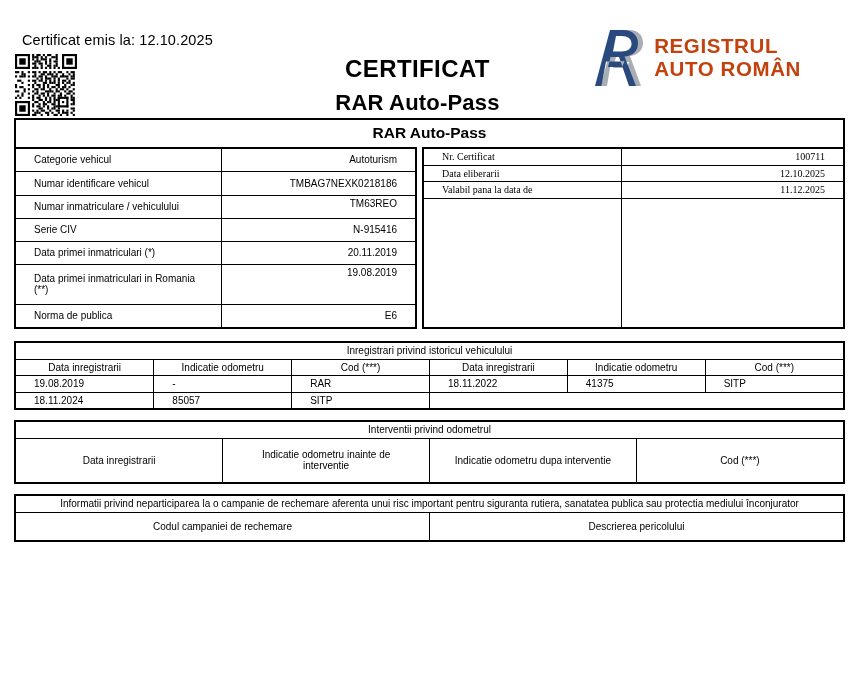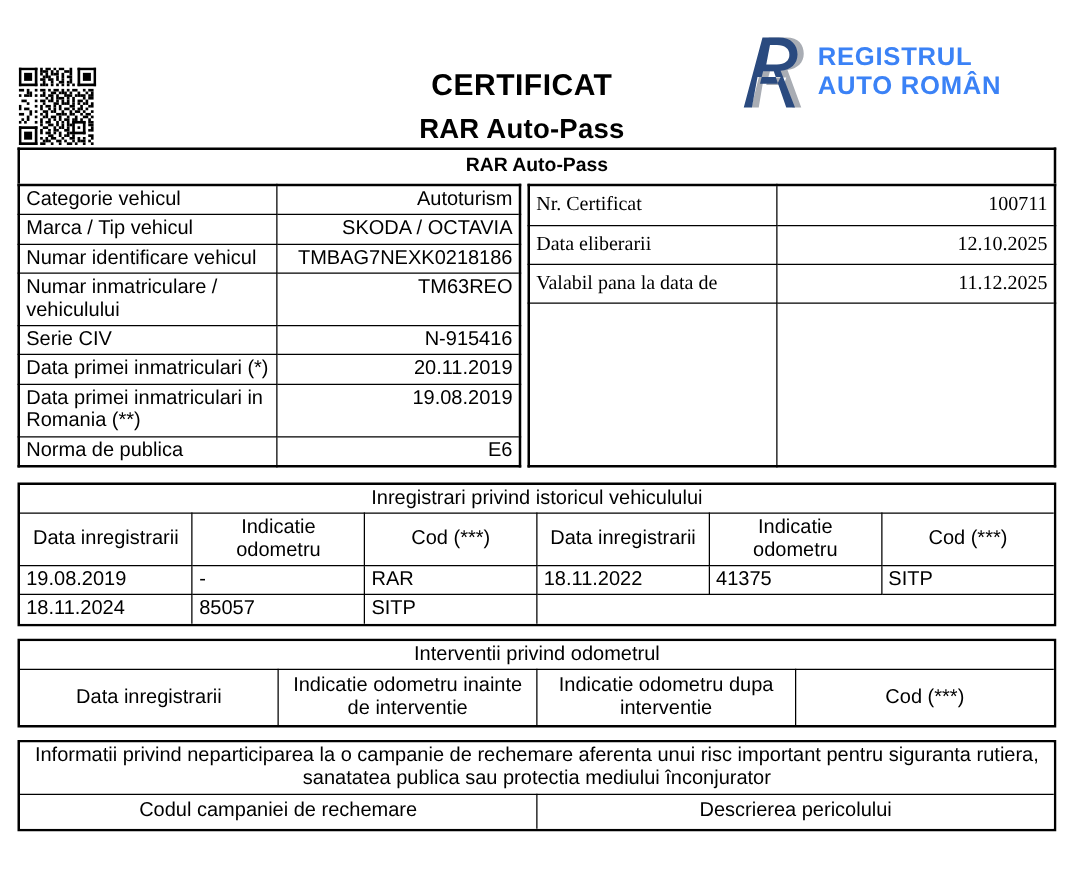--- a/index.html
+++ b/index.html
@@ -68,37 +68,37 @@
     display: flex;
     align-items: center;
     gap: 7px;
   }
   .logo-mark { width: 58px; height: 62px; display:block; }
   .logo-text {
     font-size: 20.5px;
     font-weight: bold;
     line-height: 1.14;
     letter-spacing: .6px;
-    color: #3b82f6;
+    color: #c2410c;
     white-space: nowrap;
   }
 
   
   .block { margin: 0 14px; }
 
   table.grid {
     border-collapse: collapse;
     table-layout: fixed;
     width: 100%;
     background: #fff;
   }
   table.grid td, table.grid th {
     border: 1px solid #000;
-    padding: 2px 5px;
-    font-size: 16px;
+    padding: 2px 18px;
+    font-size: 10px;
     font-weight: normal;
     vertical-align: middle;
     line-height: 1.15;
     box-sizing: border-box;
   }
 
   .outer {
     border: 2px solid #000;
     box-sizing: border-box;
   }
@@ -147,20 +147,21 @@
   .sp12 { height: 12px; }
   .sp10 { height: 10px; }
 
   .r-empty td { height: 130px; }
 </style>
 </head>
 <body>
 
 <div class="header">
 
+  <div class="issue-line">Certificat emis la: 12.10.2025</div>
 
   <svg class="qr" viewBox="0 0 29 29">
     <rect width="29" height="29" fill="#ffffff"></rect>
     <g fill="#000000">
 
       <rect x="0" y="0" width="7" height="1"></rect>
         <rect x="0" y="6" width="7" height="1"></rect>
       <rect x="0" y="0" width="1" height="7"></rect>
         <rect x="6" y="0" width="1" height="7"></rect>
       <rect x="2" y="2" width="3" height="3"></rect>
@@ -406,24 +407,20 @@
 
   <div class="main-row">
     <div class="main-left">
       <table class="grid">
         <tbody>
           <tr>
             <td class="lbl" style="width:206px">Categorie vehicul</td>
             <td class="val">Autoturism</td>
           </tr>
           <tr>
-            <td class="lbl">Marca / Tip vehicul</td>
-            <td class="val">SKODA / OCTAVIA</td>
-          </tr>
-          <tr>
             <td class="lbl">Numar identificare vehicul</td>
             <td class="val">TMBAG7NEXK0218186</td>
           </tr>
           <tr>
             <td class="lbl">Numar inmatriculare / vehiculului</td>
             <td class="val" style="vertical-align:top">TM63REO</td>
           </tr>
           <tr>
             <td class="lbl">Serie CIV</td>
             <td class="val">N-915416</td>

